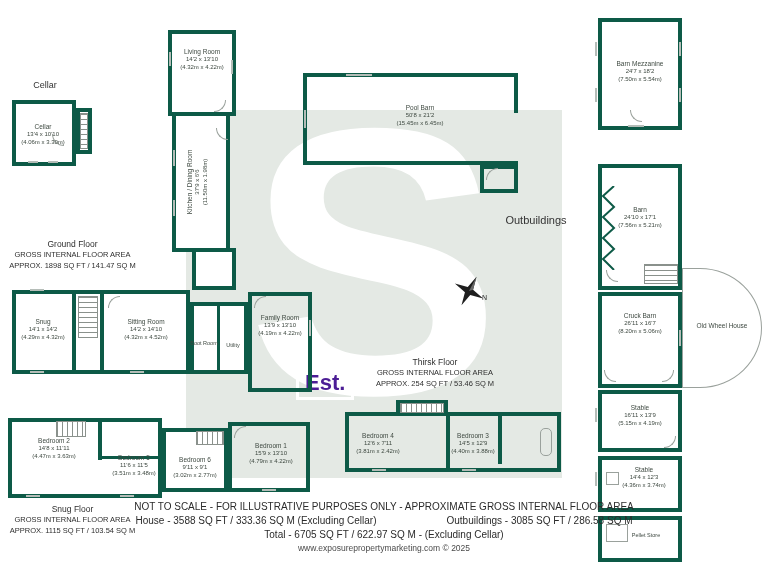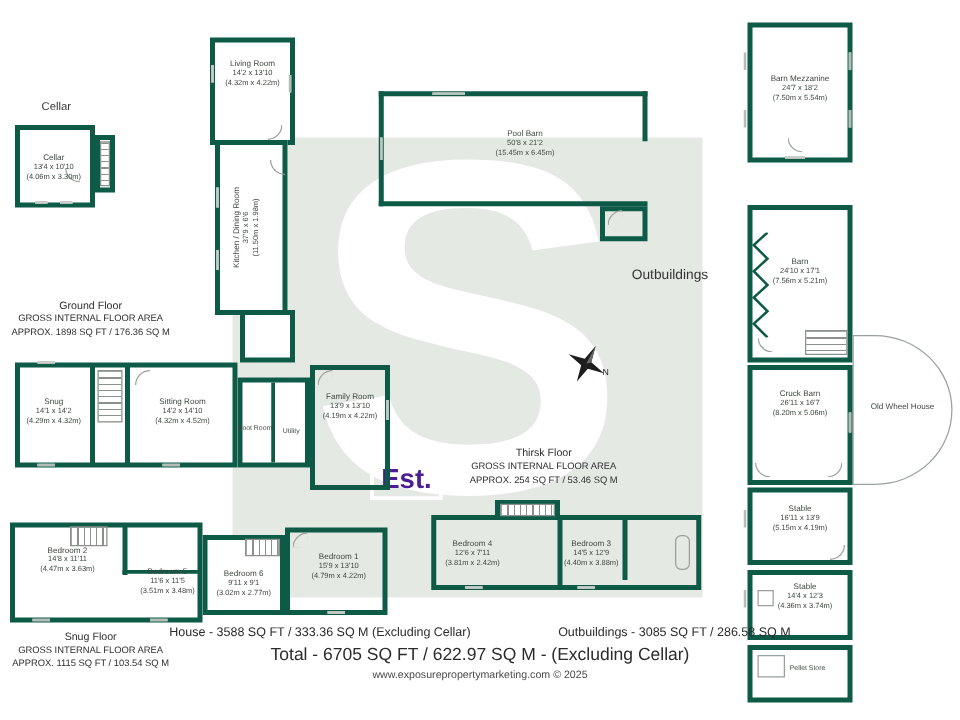--- a/index.html
+++ b/index.html
@@ -43,21 +43,21 @@
   .gap{position:absolute;background:#fff;z-index:2}
   .gap.h{height:2px;border-top:1px solid #b5bdb8;border-bottom:1px solid #b5bdb8}
   .gap.v{width:2px;border-left:1px solid #b5bdb8;border-right:1px solid #b5bdb8}
 
   .thinbox{position:absolute;border:1px solid #9aa19c;z-index:2;background:transparent}
   .wheel{position:absolute;border:1.5px solid #9aa19c;border-radius:0 62px 62px 0 / 0 60px 60px 0;z-index:1}
 
   .footer{position:absolute;left:0;right:0;top:501px;text-align:center;z-index:4;color:#2b2b2b}
   .footer .f1{font-size:10px;margin-bottom:3px}
   .footer .f2{display:flex;justify-content:center;gap:70px;font-size:10px;margin-bottom:3px}
-  .footer .f3{font-size:14px;margin-bottom:3px}
+  .footer .f3{font-size:10px;margin-bottom:3px}
   .footer .f4{font-size:10px;margin-bottom:4px}
   .footer .credit{font-size:8.5px;color:#4a4a4a}
 
   svg{display:block}
 </style>
 </head>
 <body>
 
 <div class="canvas">
 
@@ -77,21 +77,21 @@
   <div class="gap h" style="left:48px;top:161px;width:10px"></div>
   <div class="arc" style="left:52px;top:134px"></div>
   <div class="rlbl" style="left:14px;top:123px;width:58px">
     <span class="nm">Cellar</span>
     <span>13'4 x 10'10</span>
     <span>(4.06m x 3.30m)</span>
   </div>
   <div class="summary" style="left:5px;top:238px;width:135px">
     <div class="fname">Ground Floor</div>
     <div class="fline">GROSS INTERNAL FLOOR AREA</div>
-    <div class="fline">APPROX. 1898 SQ FT / 176.36 SQ M</div>
+    <div class="fline">APPROX. 1898 SQ FT / 141.47 SQ M</div>
   </div>
 
   <div class="plan white" style="left:168px;top:30px;width:68px;height:86px"></div>
   <div class="plan white" style="left:172px;top:112px;width:58px;height:140px"></div>
   <div class="plan white" style="left:192px;top:248px;width:44px;height:42px"></div>
   <div class="gap v" style="left:169px;top:52px;height:14px"></div>
   <div class="gap v" style="left:231px;top:60px;height:14px"></div>
   <div class="gap v" style="left:173px;top:150px;height:16px"></div>
   <div class="gap v" style="left:173px;top:200px;height:16px"></div>
   <div class="arc" style="left:214px;top:100px;transform:rotate(-90deg)"></div>
@@ -288,20 +288,21 @@
     <span>(4.36m x 3.74m)</span>
   </div>
 
   <div class="plan" style="left:598px;top:516px;width:84px;height:46px"></div>
   <div class="thinbox" style="left:606px;top:524px;width:22px;height:18px"></div>
   <div class="rlbl one" style="left:616px;top:532px;width:60px;font-size:5.5px">
     <span>Pellet Store</span>
   </div>
 
   <div class="footer">
+    <div class="f1">NOT TO SCALE - FOR ILLUSTRATIVE PURPOSES ONLY - APPROXIMATE GROSS INTERNAL FLOOR AREA</div>
     <div class="f2">
       <span>House - 3588 SQ FT / 333.36 SQ M (Excluding Cellar)</span>
       <span>Outbuildings - 3085 SQ FT / 286.58 SQ M</span>
     </div>
     <div class="f3">Total - 6705 SQ FT / 622.97 SQ M - (Excluding Cellar)</div>
     <div class="credit">www.exposurepropertymarketing.com © 2025</div>
   </div>
 
 </div>
 

